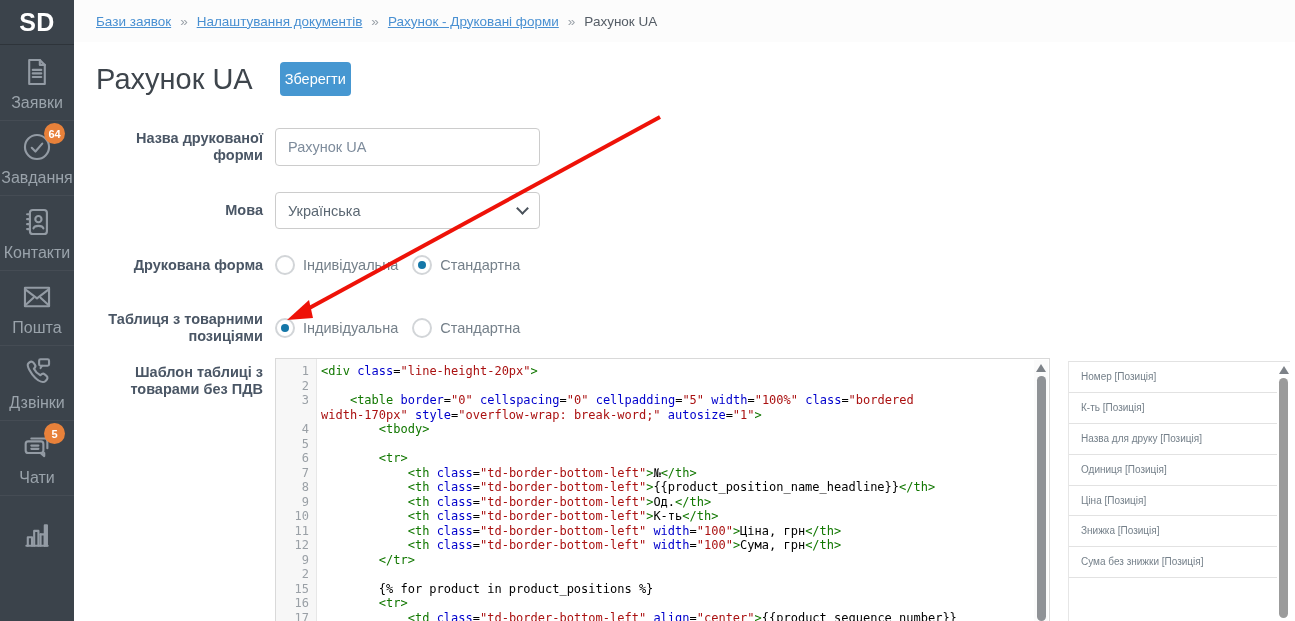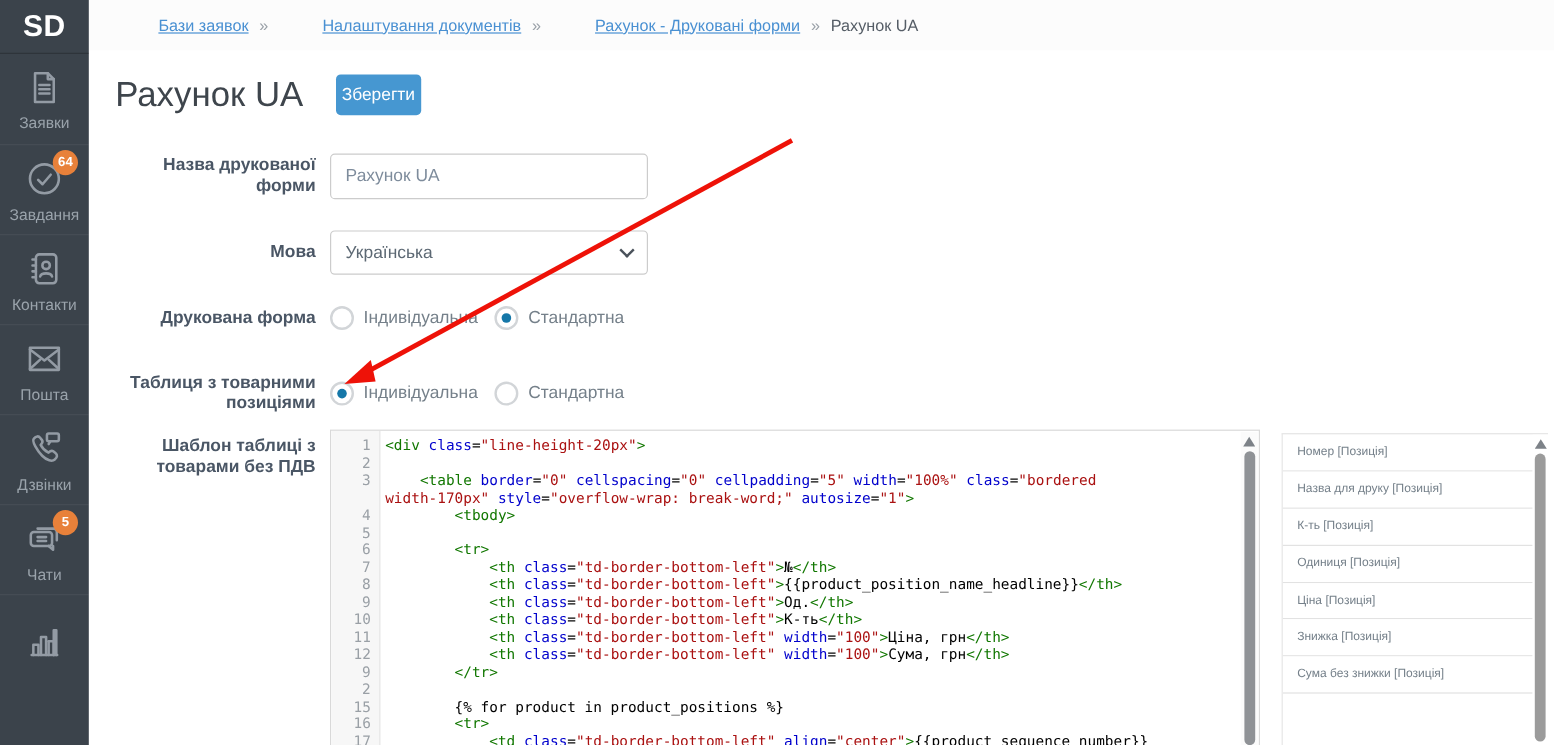--- a/index.html
+++ b/index.html
@@ -12,29 +12,29 @@
   .sidebar { position:absolute; left:0; top:0; width:74px; height:621px; background:var(--sidebar-bg); z-index:5; }
   .logo { height:45px; display:flex; align-items:center; justify-content:center;
           color:#fff; font-size:25px; font-weight:bold; letter-spacing:.5px; border-bottom:1px solid rgba(0,0,0,.22); }
   .side-item { height:75px; display:flex; flex-direction:column; align-items:center; justify-content:center;
                border-top:1px solid rgba(255,255,255,.05); cursor:pointer; }
   .side-item:first-child { border-top:none; }
   .side-item.active { background:var(--sidebar-active); height:88px; }
   .side-ico { position:relative; width:36px; height:36px; display:flex; align-items:center; justify-content:center; color:#939ba4; }
   .side-item.active .side-ico { color:#fff; }
   .side-ico svg { width:34px; height:34px; }
-  .side-lbl { margin-top:4px; font-size:13px; color:#9aa3ab; }
+  .side-lbl { margin-top:4px; font-size:16px; color:#9aa3ab; }
   .side-item.active .side-lbl { color:#fff; }
   .badge { position:absolute; top:-6px; right:-10px; min-width:21px; height:21px; padding:0 4px;
            background:var(--badge-orange); color:#fff; border-radius:11px; font-size:11px; font-weight:bold;
            display:flex; align-items:center; justify-content:center; }
   
   .topbar { position:absolute; left:74px; top:0; right:0; height:42px; background:#fcfcfc;
             display:flex; align-items:center; padding-left:22px; font-size:13.5px; }
-  .bc-item.link { color:var(--link-blue); cursor:pointer;margin-left:36px; }
+  .bc-item.link { color:var(--link-blue); cursor:pointer; }
   .bc-item.current { color:#555d66; }
   .bc-sep { color:#9aa1a8; margin:0 9px; }
   
   .main { position:absolute; left:74px; top:42px; right:0; bottom:0; }
   .title-row { display:flex; align-items:center; gap:27px; padding:18px 0 0 22px; }
   .page-title { margin:0; font-size:29px; line-height:38px; font-weight:300; color:#3e454c; }
   .save-btn { background:var(--accent-blue); color:#fff; border:none; border-radius:4px;
               padding:9px 5px; font-size:14.5px; font-family:inherit; cursor:pointer; }
   .form { margin-top:30px; }
   .frow { display:flex; align-items:center; margin:0 0 26px 22px; }
@@ -307,22 +307,22 @@
             </div>
           </div>
         <div class="scrollbar-v">
           <div class="sb-up"></div>
           <div class="sb-thumb"></div>
         </div>
       </div>
       <div class="vpanel">
         <div>
             <div class="vrow">Номер [Позиція]</div>
+            <div class="vrow">К-ть [Позиція]</div>
             <div class="vrow">Назва для друку [Позиція]</div>
-            <div class="vrow">К-ть [Позиція]</div>
             <div class="vrow">Одиниця [Позиція]</div>
             <div class="vrow">Ціна [Позиція]</div>
             <div class="vrow">Знижка [Позиція]</div>
             <div class="vrow">Сума без знижки [Позиція]</div>
           </div>
         <div class="scrollbar-v">
           <div class="sb-up"></div>
           <div class="sb-thumb"></div>
         </div>
       </div>

